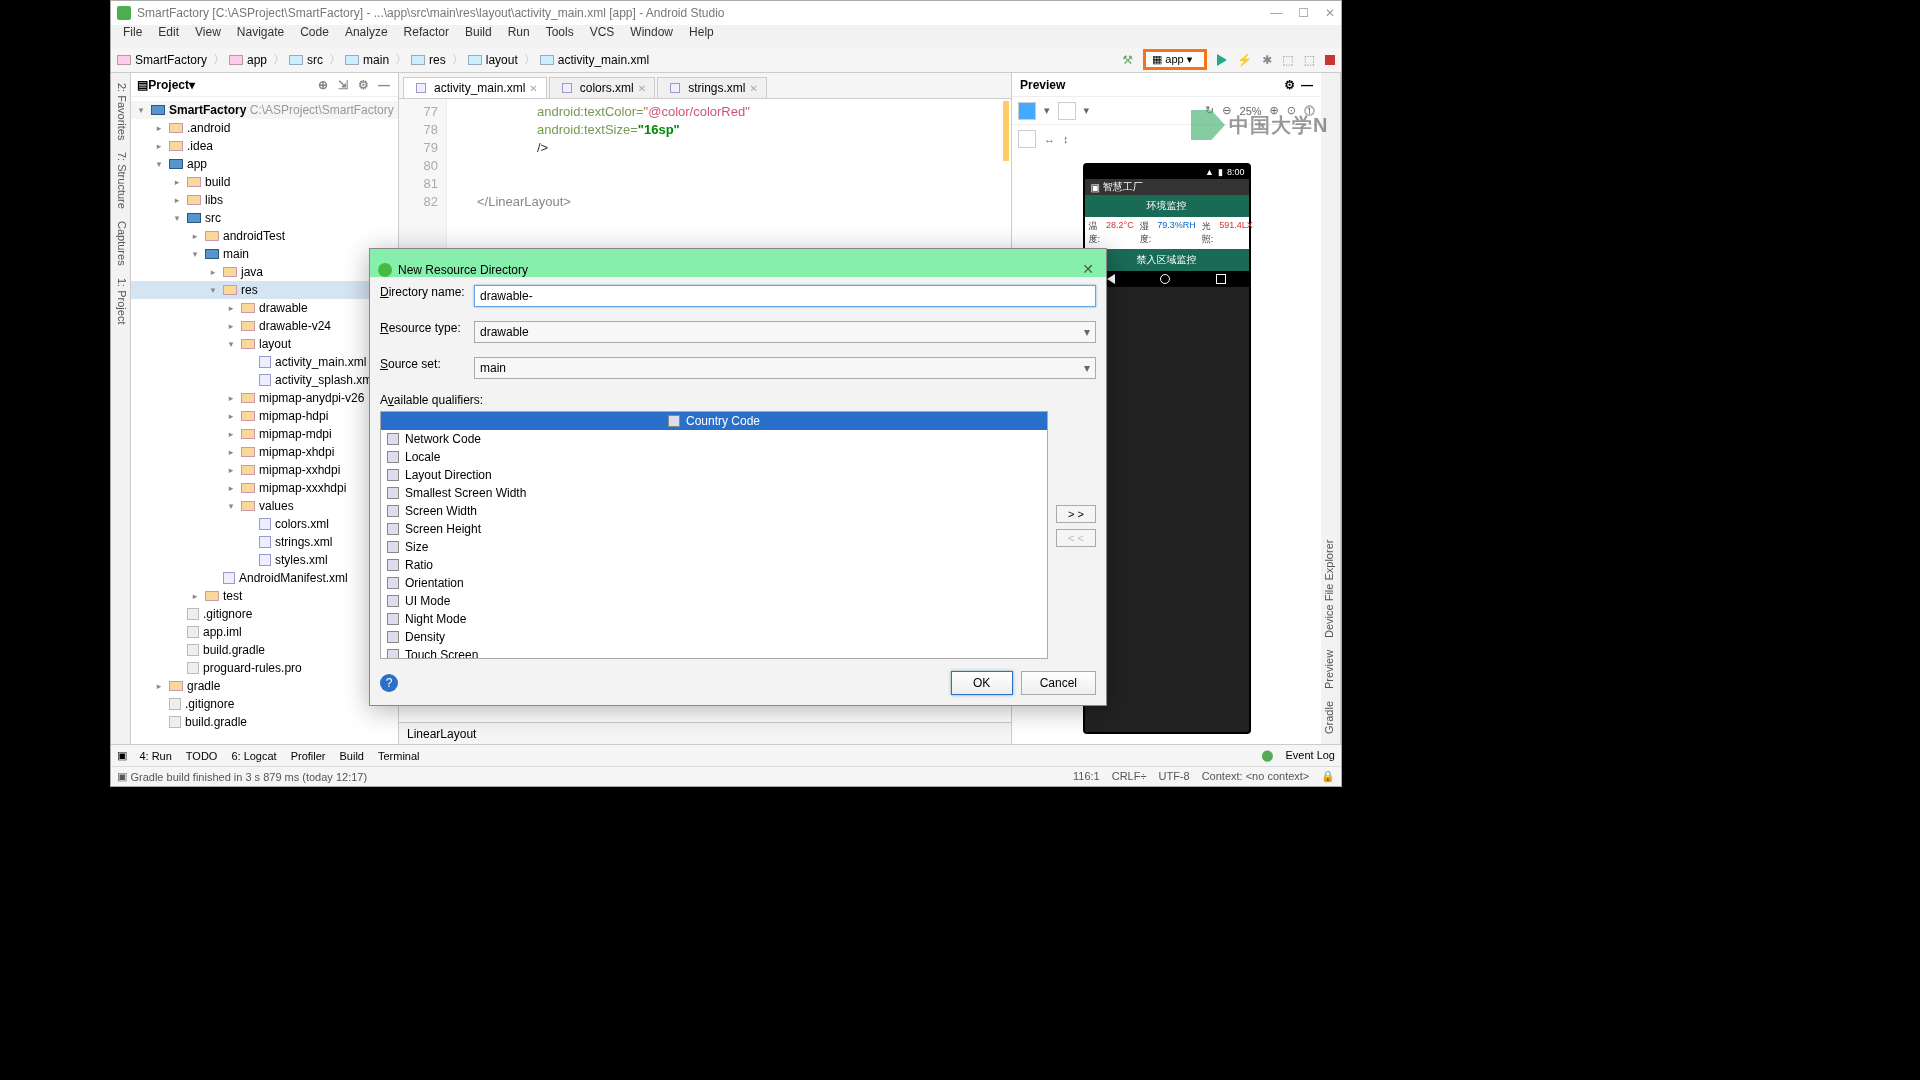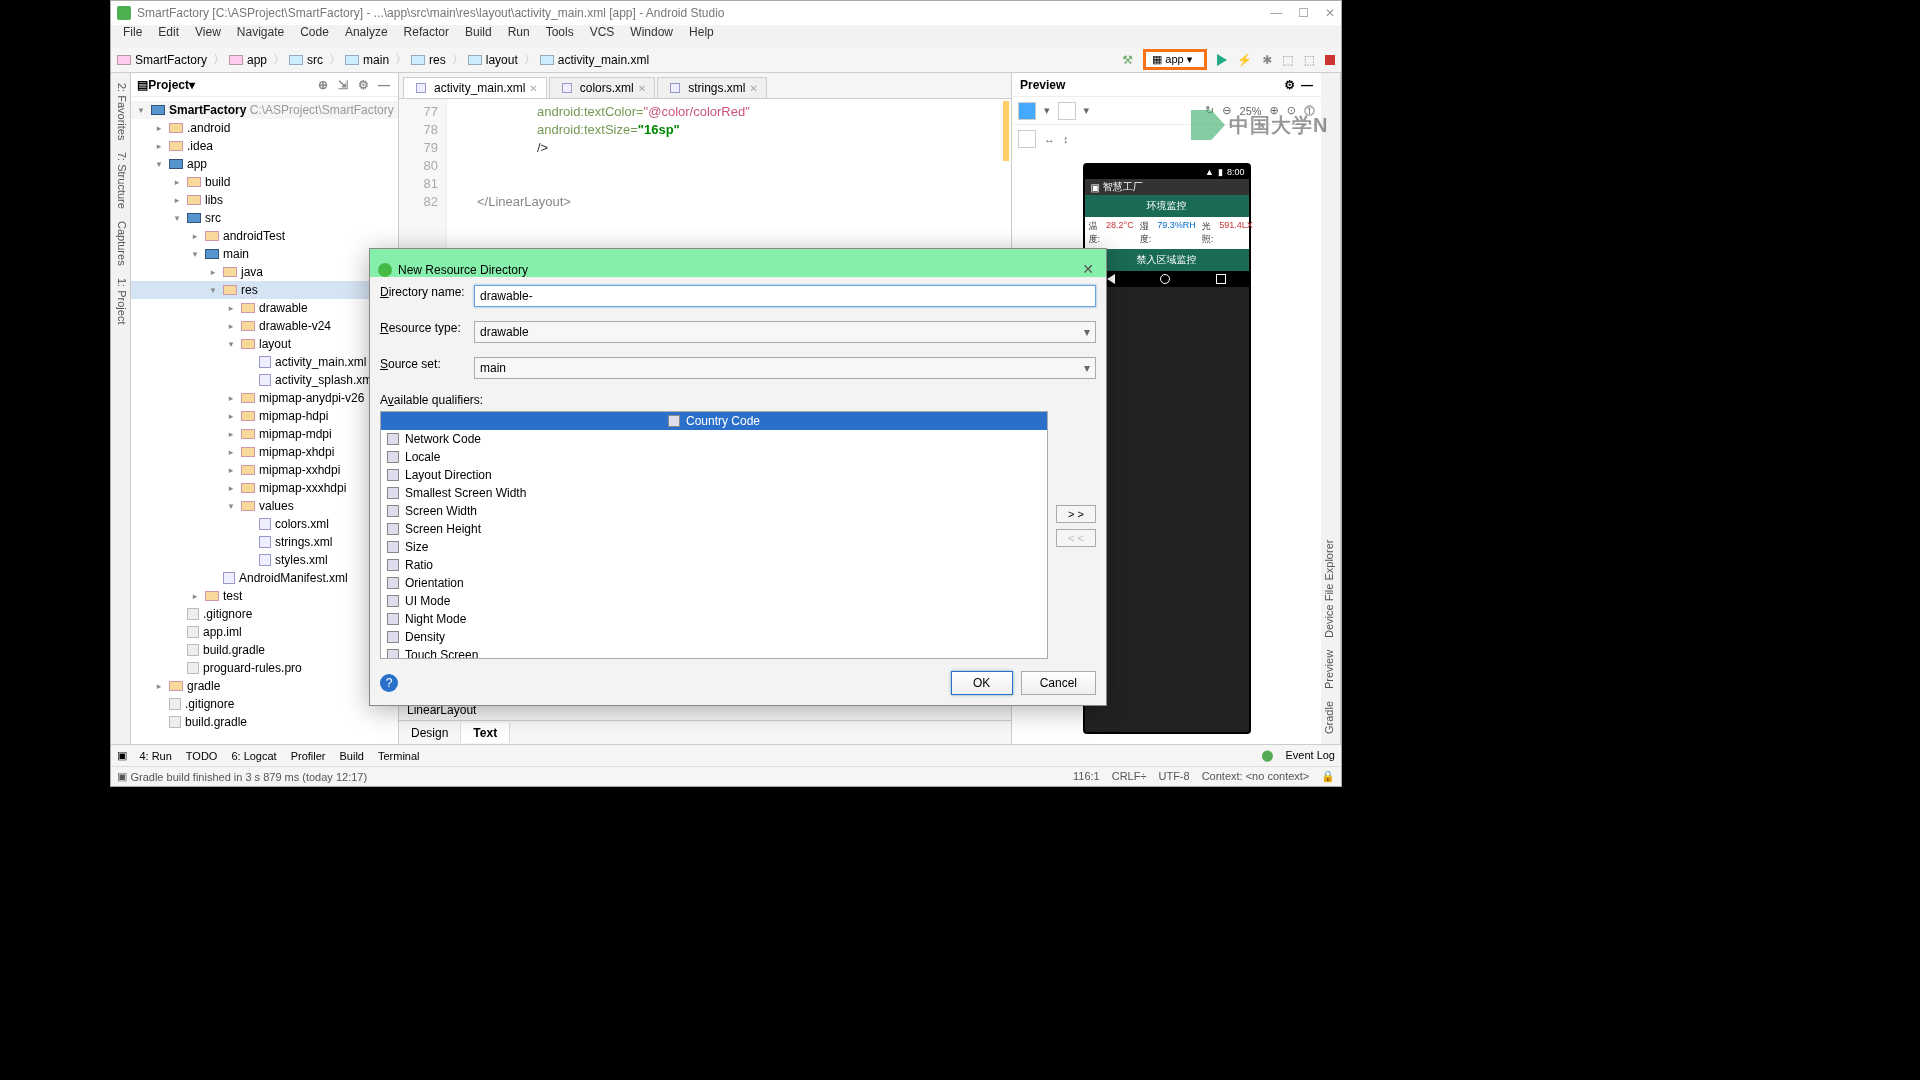--- a/index.html
+++ b/index.html
@@ -437,24 +437,20 @@
           <div>&nbsp;</div>
           <div>&nbsp;</div>
           <div style="padding-left:20px;color:#888">&lt;/LinearLayout&gt;</div>
         </div>
         <div style="position:absolute;right:2px;top:2px;width:6px;height:60px;background:#fc6"></div>
       </div>
       <div style="flex:1;background:#fff"></div>
       <div class="ed-footer">
           <span>LinearLayout</span>
         </div>
-      <div class="ed-tabs" id="edbt">
-          <div class="ed-tab">Design</div>
-          <div class="ed-tab active">Text</div>
-        </div>
     </div>
 
     <div class="preview-panel">
       <div class="preview-hdr">
         <span>Preview</span>
         <span style="flex:1"></span>
         <span>⚙</span>
         <span style="margin-left:6px">—</span>
       </div>
       <div class="preview-tools">

